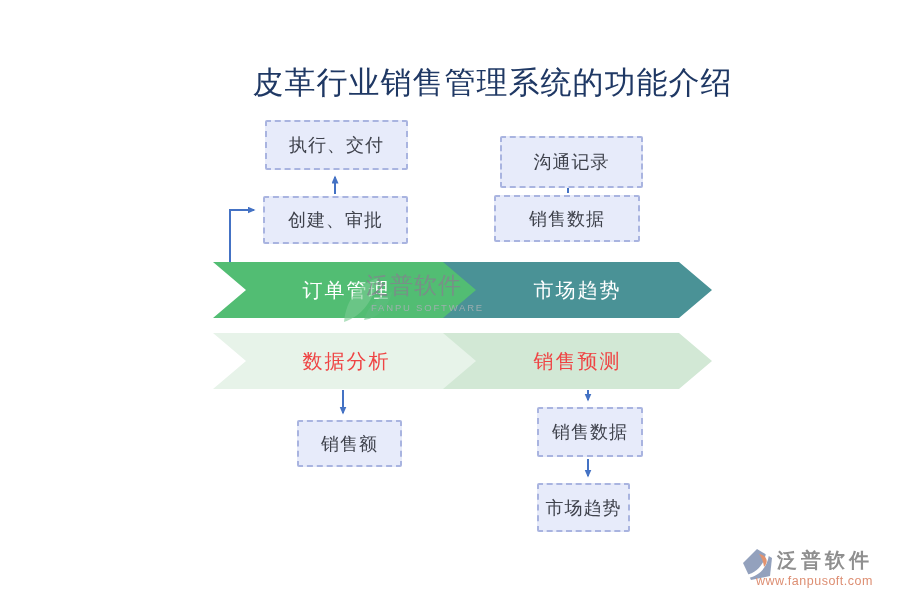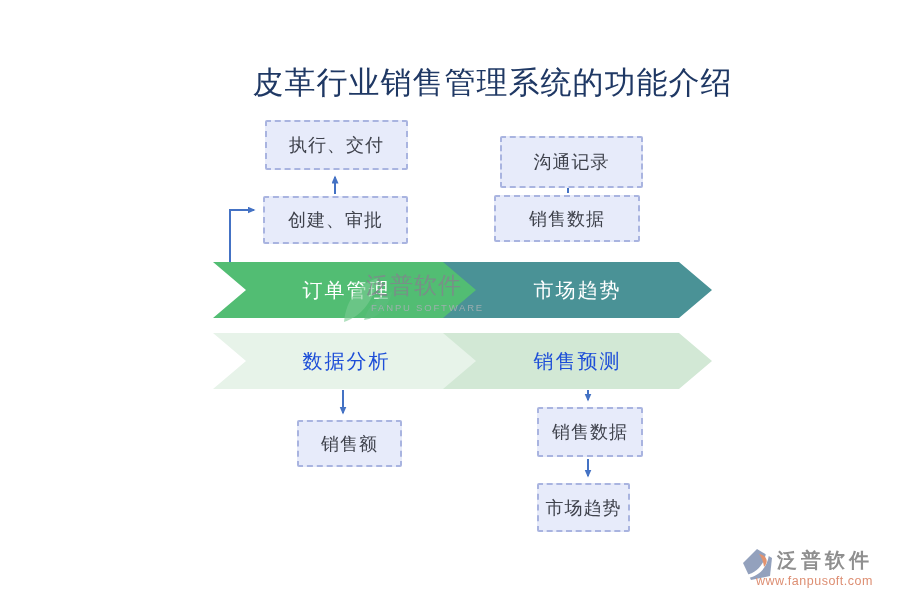--- a/index.html
+++ b/index.html
@@ -29,21 +29,21 @@
   #box-salesdata  { left:537px; top:407px; width:106px; height:50px;font-family:Liberation Mono, monospace; }
   #box-market     { left:537px; top:483px; width:93px; height:49px; }
 
   #diagram-svg { position:absolute; left:0; top:0; width:900px; height:600px; }
 
   .banner-label {
     position:absolute; display:flex; align-items:center; justify-content:center;
     font-size:20px; letter-spacing:2px; pointer-events:none;
   }
   .banner-label.light { color:#FFFFFF; }
-  .banner-label.dark  { color:#1d4ed8; }
+  .banner-label.dark  { color:#ef4444; }
   #label-order    { left:246px; top:262px; width:201px; height:56px; }
   #label-relation { left:476px; top:262px; width:203px; height:56px; }
   #label-analysis { left:246px; top:333px; width:201px; height:56px; }
   #label-forecast { left:476px; top:333px; width:203px; height:56px; }
 
   
   #wm-center { position:absolute; left:338px; top:268px; width:140px; height:58px; }
   #wm-center .leaf { position:absolute; left:0; top:2px; opacity:.8; }
   #wm-center .wm-name {
     position:absolute; left:28px; top:2px; font-size:23px; letter-spacing:1px;

